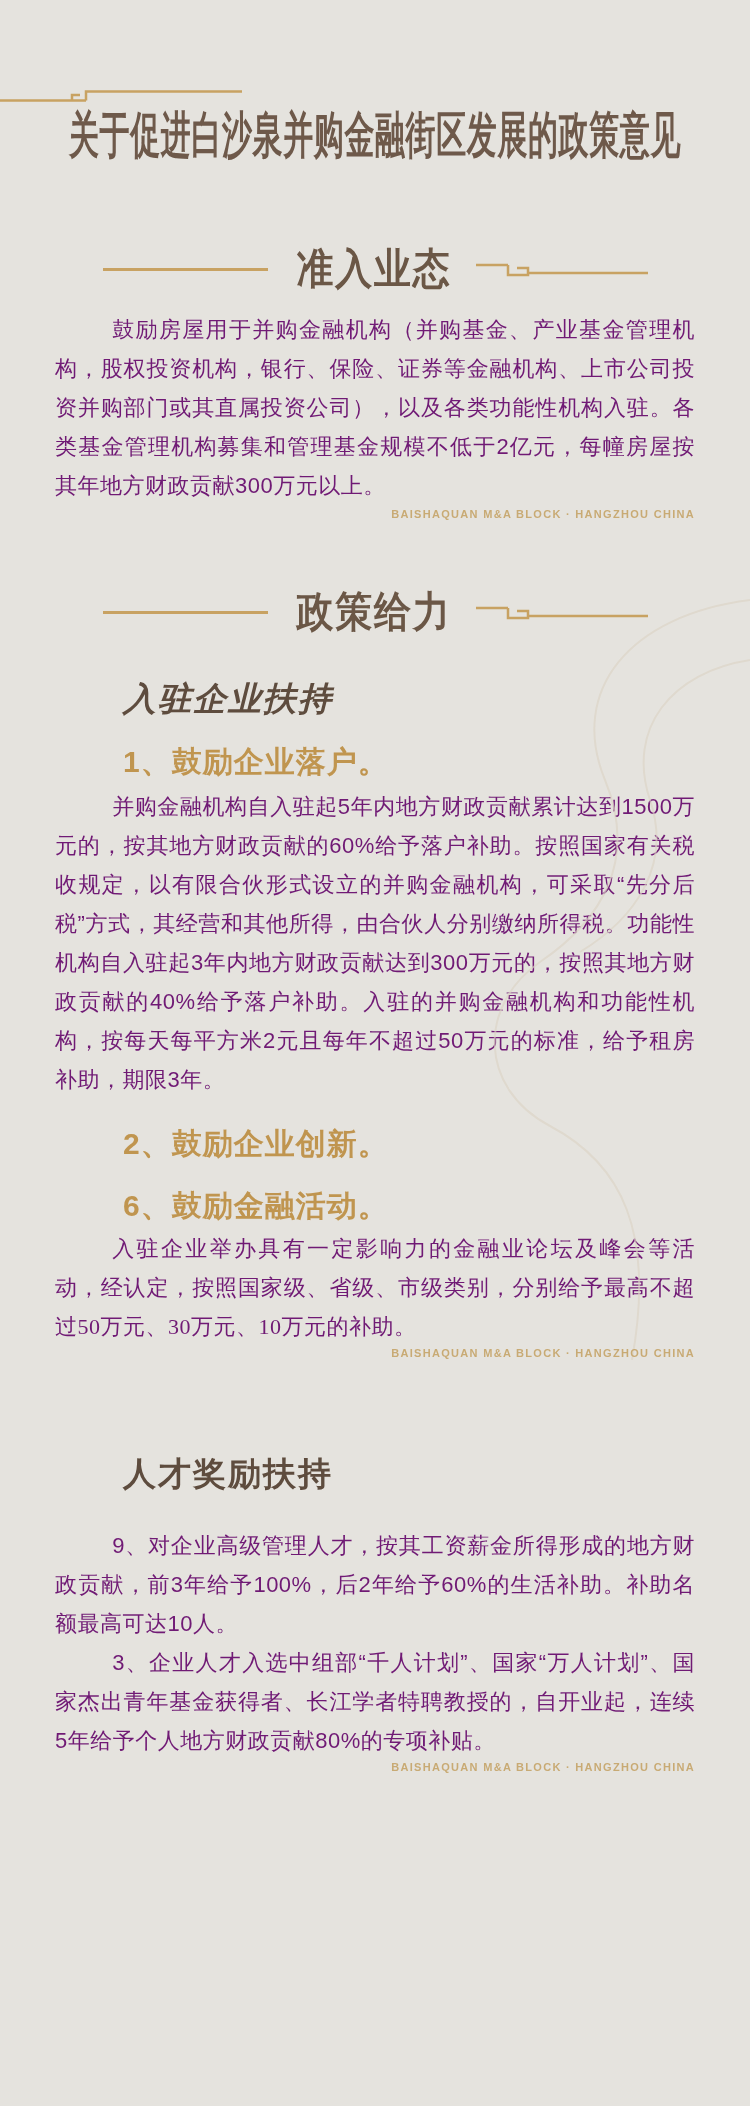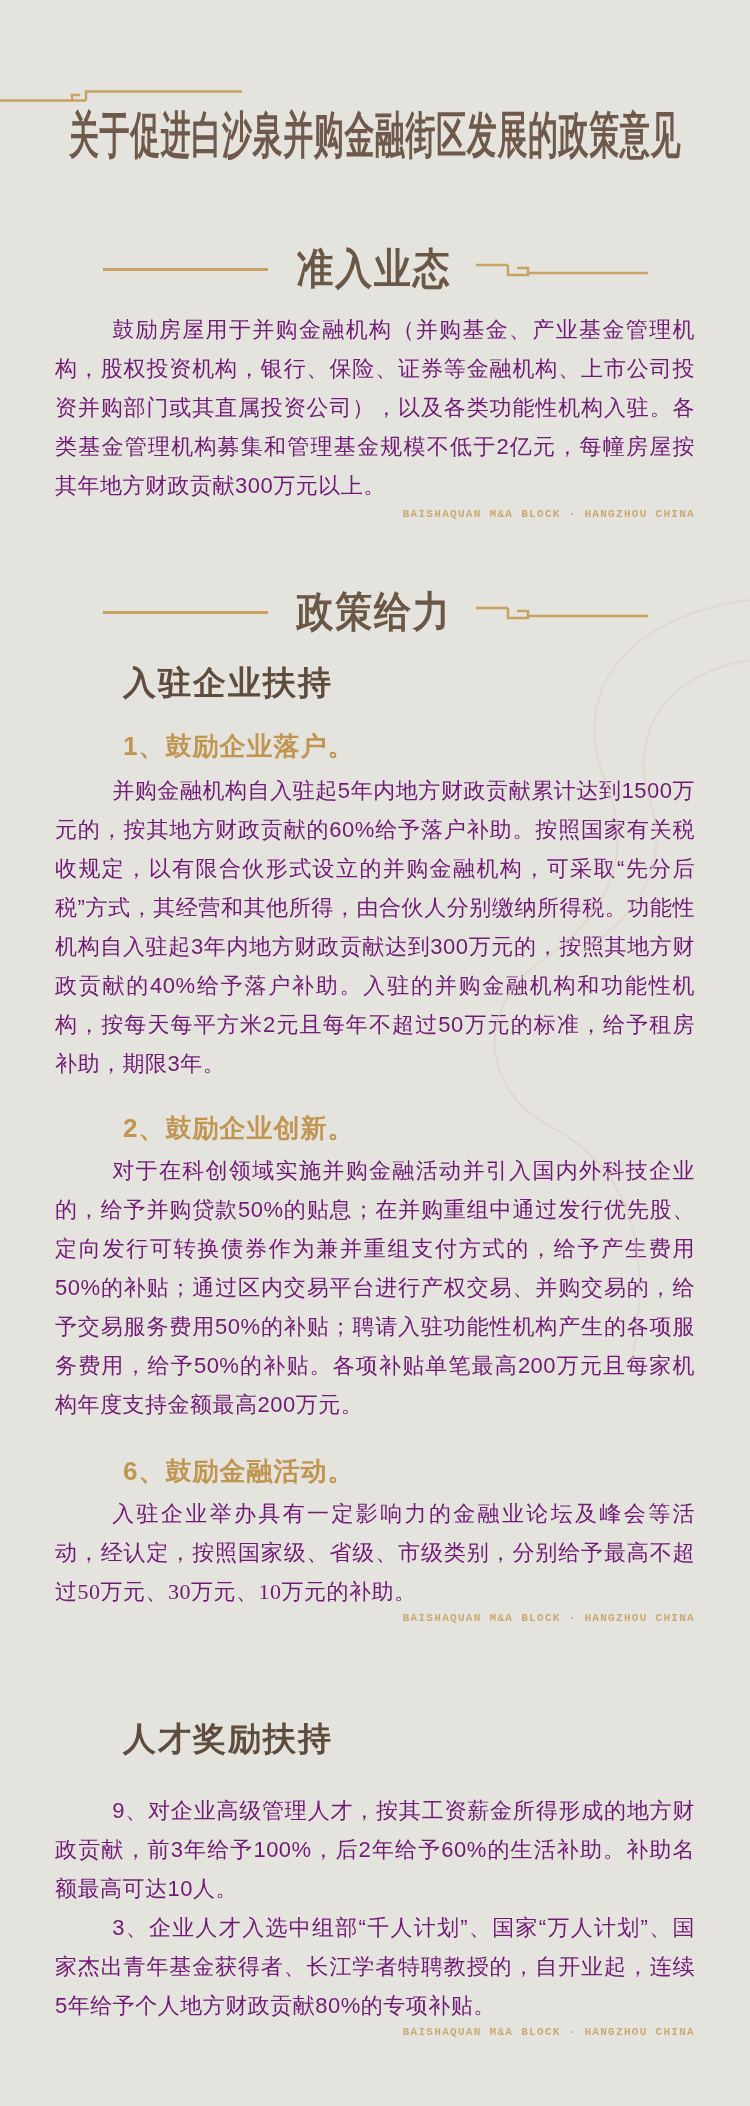--- a/index.html
+++ b/index.html
@@ -47,36 +47,36 @@
     text-align:justify;
     text-indent:2.6em;
     letter-spacing:0.5px;
   }
   .para-intro{margin-top:16px;}
   
   .watermark{
     margin:2px 55px 0 0;height:14px;
     text-align:right;
     font-size:11px;line-height:14px;letter-spacing:1.3px;
-    color:#c4a162;opacity:.85;font-weight:bold;font-family:Liberation Mono, monospace;
+    color:#c4a162;opacity:.85;font-weight:bold;
   }
   .wm2{margin-top:0;}
   .wm3{margin-top:0;}
   
   .subheading{
     margin-left:123px;
     font-size:33px;line-height:40px;font-weight:bold;
     color:#5e4c3e;letter-spacing:2px;
   }
-  .sub1{margin-top:26px;}
+  .sub1{margin-top:42px;font-style:italic;}
   .sub2{margin-top:94px;}
   
   .gold-label{
     margin-left:123px;
-    font-size:26px;line-height:30px;font-weight:bold;
+    font-size:30px;line-height:30px;font-weight:bold;
     color:#c0954f;letter-spacing:1px;
   }
   .gl1{margin-top:28px;}
   .gl2{margin-top:30px;}
   .gl3{margin-top:32px;}
   .item-body{margin-top:10px;}
   .ib2{margin-top:8px;}
   .ib3{margin-top:8px;font-family:Liberation Serif, serif;}
   .tp1{margin-top:32px;}
   .tp2{margin-top:8px;}
@@ -118,21 +118,20 @@
       <path d="M0 9 H32 M32 9 V19 H52 V12 H41 M52 17 H172" fill="none" stroke="#c8a262" stroke-width="2.5"></path>
     </svg>
   </div>
 
   <div class="subheading sub1">入驻企业扶持</div>
 
   <div class="gold-label gl1">1、鼓励企业落户。</div>
   <div class="para item-body">并购金融机构自入驻起5年内地方财政贡献累计达到1500万元的，按其地方财政贡献的60%给予落户补助。按照国家有关税收规定，以有限合伙形式设立的并购金融机构，可采取“先分后税”方式，其经营和其他所得，由合伙人分别缴纳所得税。功能性机构自入驻起3年内地方财政贡献达到300万元的，按照其地方财政贡献的40%给予落户补助。入驻的并购金融机构和功能性机构，按每天每平方米2元且每年不超过50万元的标准，给予租房补助，期限3年。</div>
 
   <div class="gold-label gl2">2、鼓励企业创新。</div>
-  <div class="para item-body ib2">对于在科创领域实施并购金融活动并引入国内外科技企业的，给予并购贷款50%的贴息；在并购重组中通过发行优先股、定向发行可转换债券作为兼并重组支付方式的，给予产生费用50%的补贴；通过区内交易平台进行产权交易、并购交易的，给予交易服务费用50%的补贴；聘请入驻功能性机构产生的各项服务费用，给予50%的补贴。各项补贴单笔最高200万元且每家机构年度支持金额最高200万元。</div>
 
   <div class="gold-label gl3">6、鼓励金融活动。</div>
   <div class="para item-body ib3">入驻企业举办具有一定影响力的金融业论坛及峰会等活动，经认定，按照国家级、省级、市级类别，分别给予最高不超过50万元、30万元、10万元的补助。</div>
 
   <div class="watermark wm2">BAISHAQUAN M&amp;A BLOCK · HANGZHOU CHINA</div>
 
   <div class="subheading sub2">人才奖励扶持</div>
 
   <div class="para tp1">9、对企业高级管理人才，按其工资薪金所得形成的地方财政贡献，前3年给予100%，后2年给予60%的生活补助。补助名额最高可达10人。</div>
   <div class="para tp3">3、企业人才入选中组部“千人计划”、国家“万人计划”、国家杰出青年基金获得者、长江学者特聘教授的，自开业起，连续5年给予个人地方财政贡献80%的专项补贴。</div>

